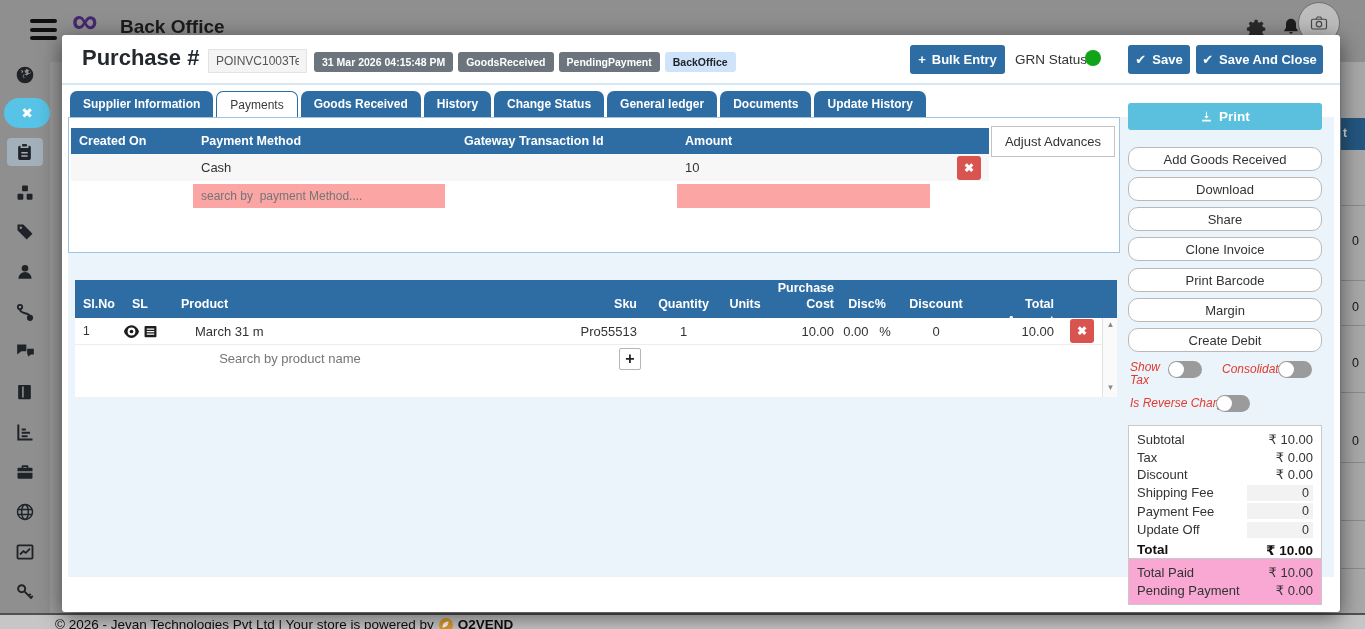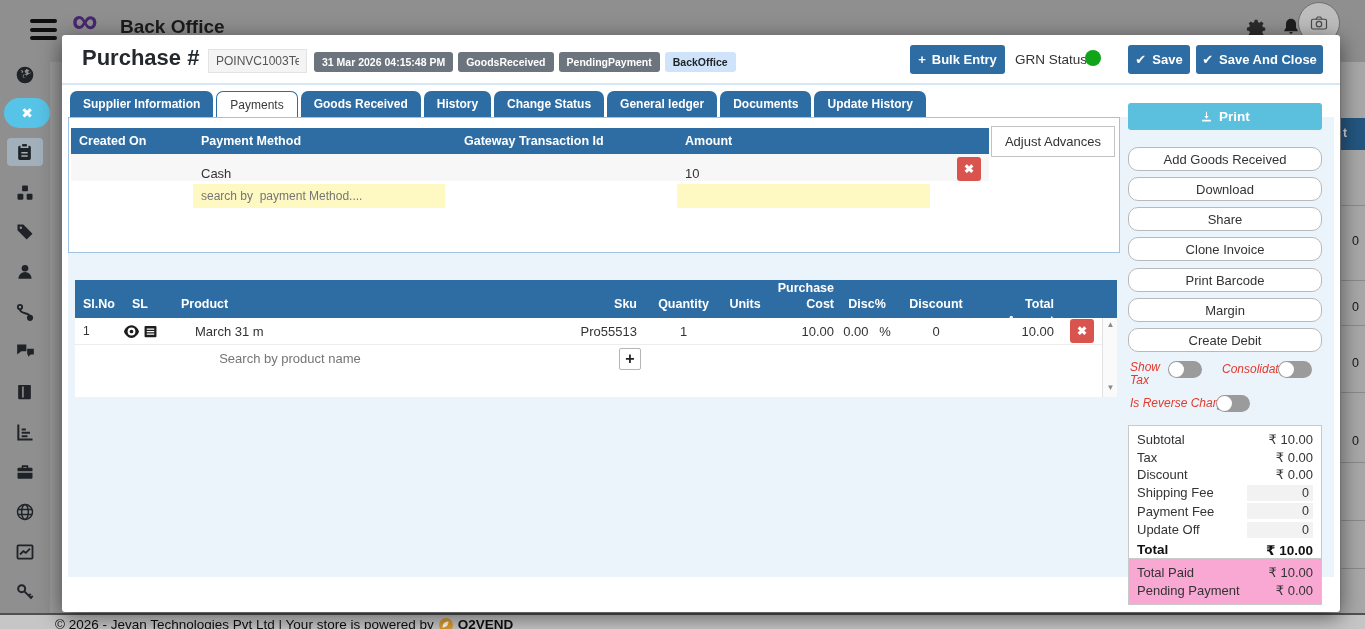--- a/index.html
+++ b/index.html
@@ -62,24 +62,24 @@
   .m-body { position:absolute; left:6px; top:82px; width:1266px; height:460px; background:#ebf4fb; }
 
   
   .pay-panel { position:absolute; left:0; top:0; width:1052px; height:136px; background:#fff; border:1px solid #9fc3e0; }
   .pay-table { position:absolute; left:2px; top:10px; width:918px; }
   .prow { display:flex; }
   .pc { flex:none; }
   .pc0{width:122px} .pc1{width:263px} .pc2{width:221px} .pc3{width:264px} .pc4{width:48px}
   .pay-head { background:#2e6da4; color:#fff; font-weight:bold; font-size:12.5px; height:26px; align-items:center; }
   .pay-head .pc { padding-left:8px; }
-  .pay-row1 { background:#f7f7f7; height:27px; align-items:flex-end; font-size:13px; color:#333; }
+  .pay-row1 { background:#f7f7f7; height:27px; align-items:center; font-size:13px; color:#333; }
   .pay-row1 .pc { padding-left:8px; }
   .pay-search { background:#fff; height:30px; align-items:center; }
-  .pay-search input { width:96%; height:24px; background:#fef9c3; border:none; font-size:12px; color:#666;
+  .pay-search input { width:96%; height:24px; background:#fca5a5; border:none; font-size:12px; color:#666;
     padding:0 8px; font-family:inherit; }
   .btn-del { width:24px; height:24px; background:#d9534f; border:none; border-radius:3px; color:#fff;
     font-size:12px; font-weight:bold; cursor:pointer; display:flex; align-items:center; justify-content:center; }
   .adjust-btn { position:absolute; left:922px; top:8px; width:124px; height:31px; background:#fff;
     border:1px solid #c3c3c3; font-size:13px; color:#333; font-family:inherit; cursor:pointer; }
 
   
   .prod-table { position:absolute; left:7px; top:163px; width:1042px; height:117px; background:#fff; }
   .gr { display:flex; }
   .gc { flex:none; }

